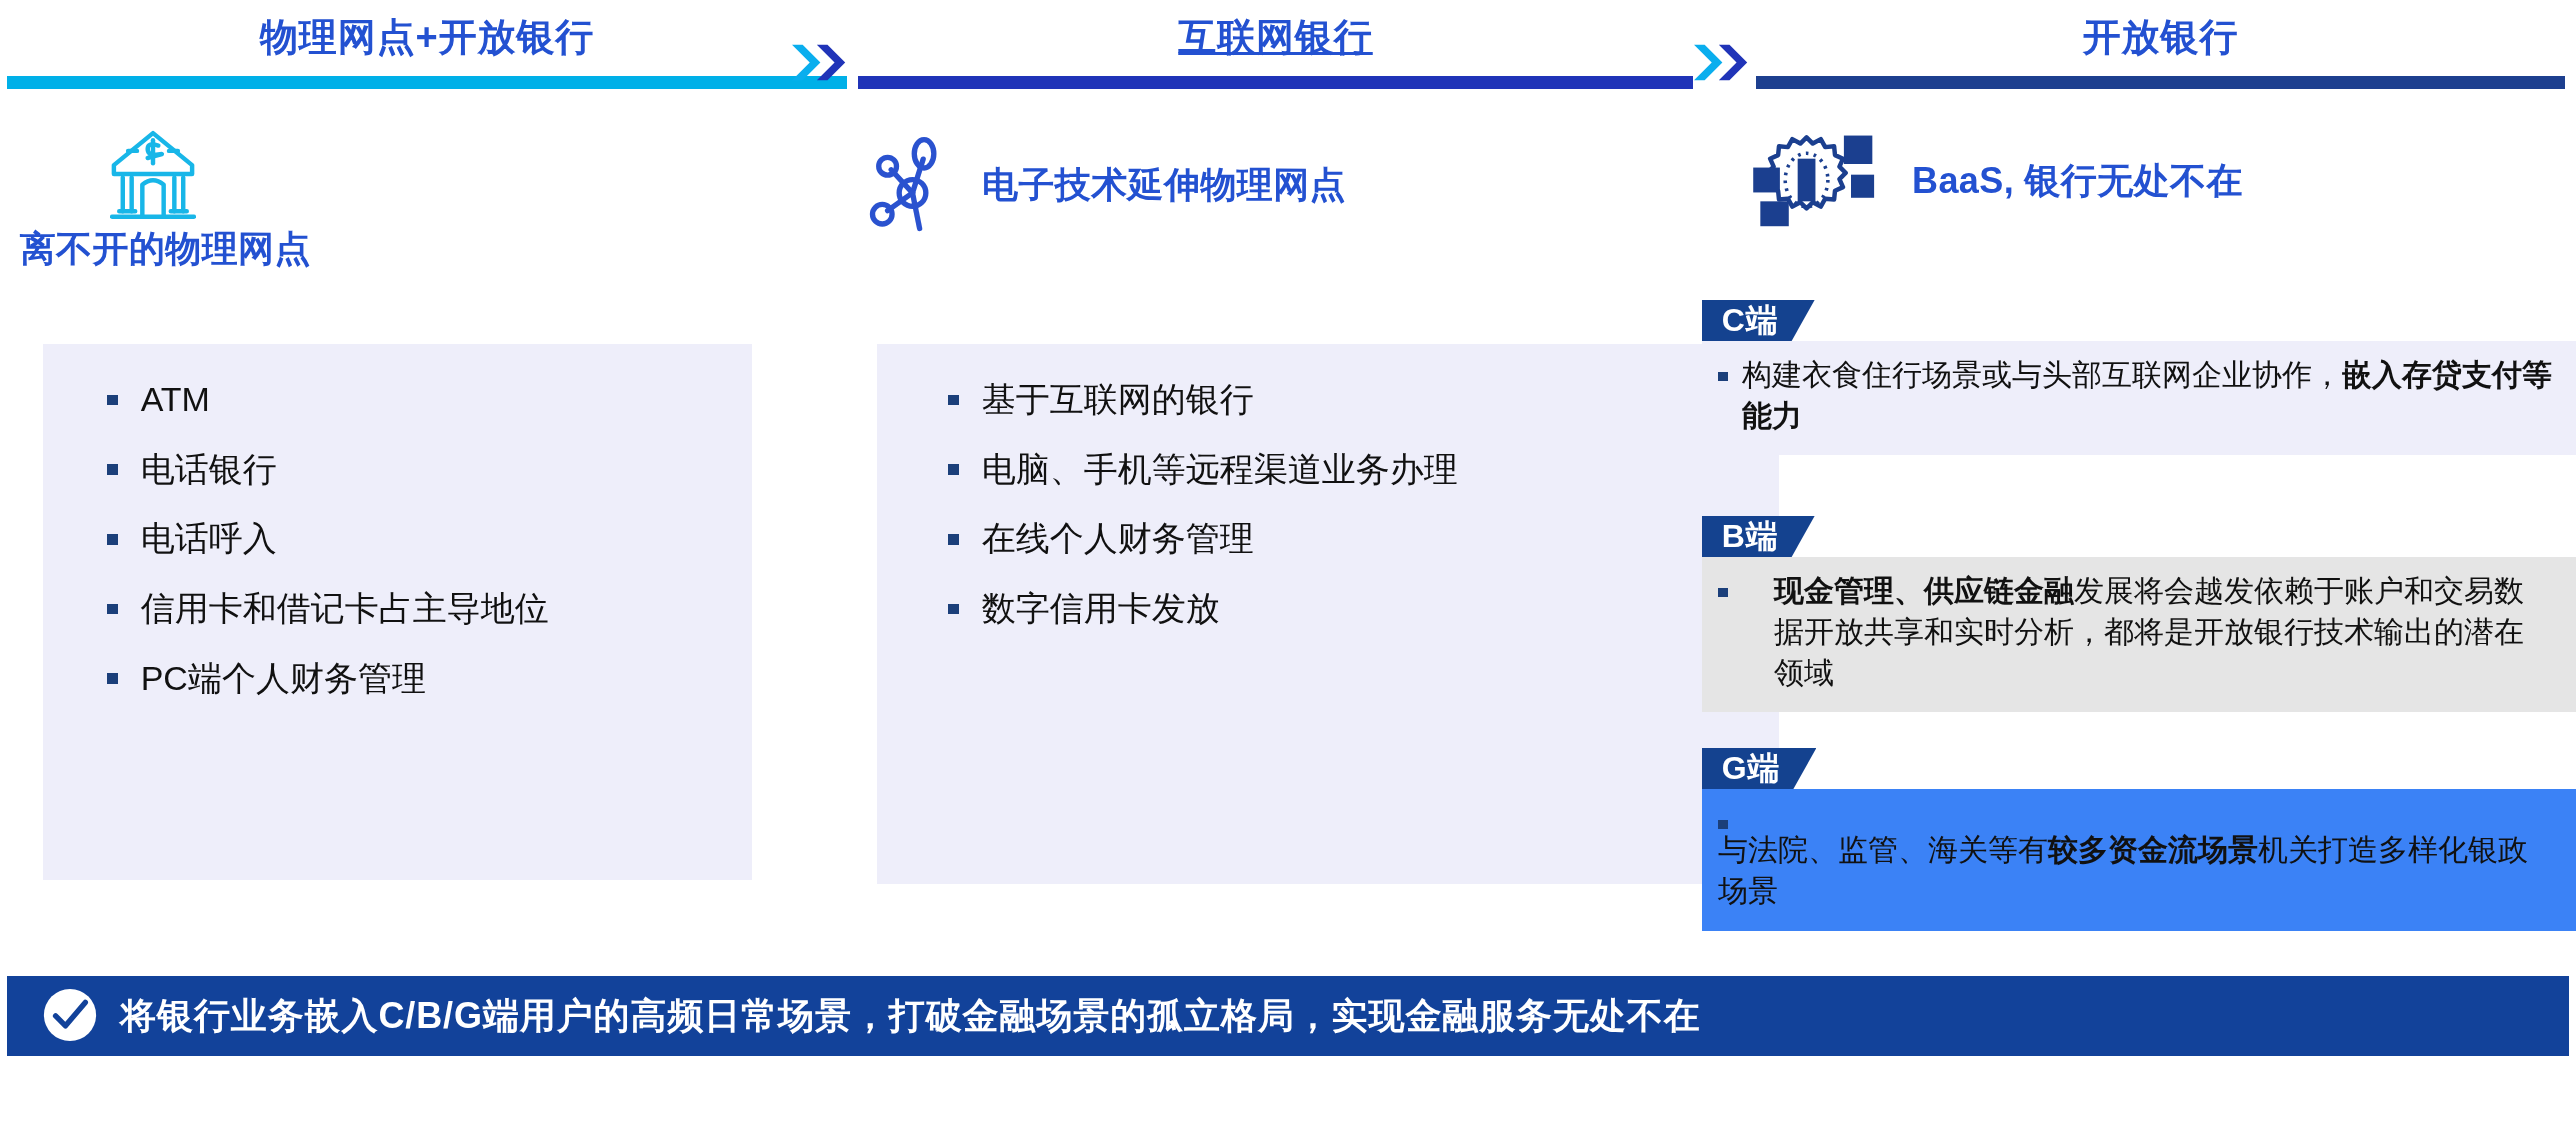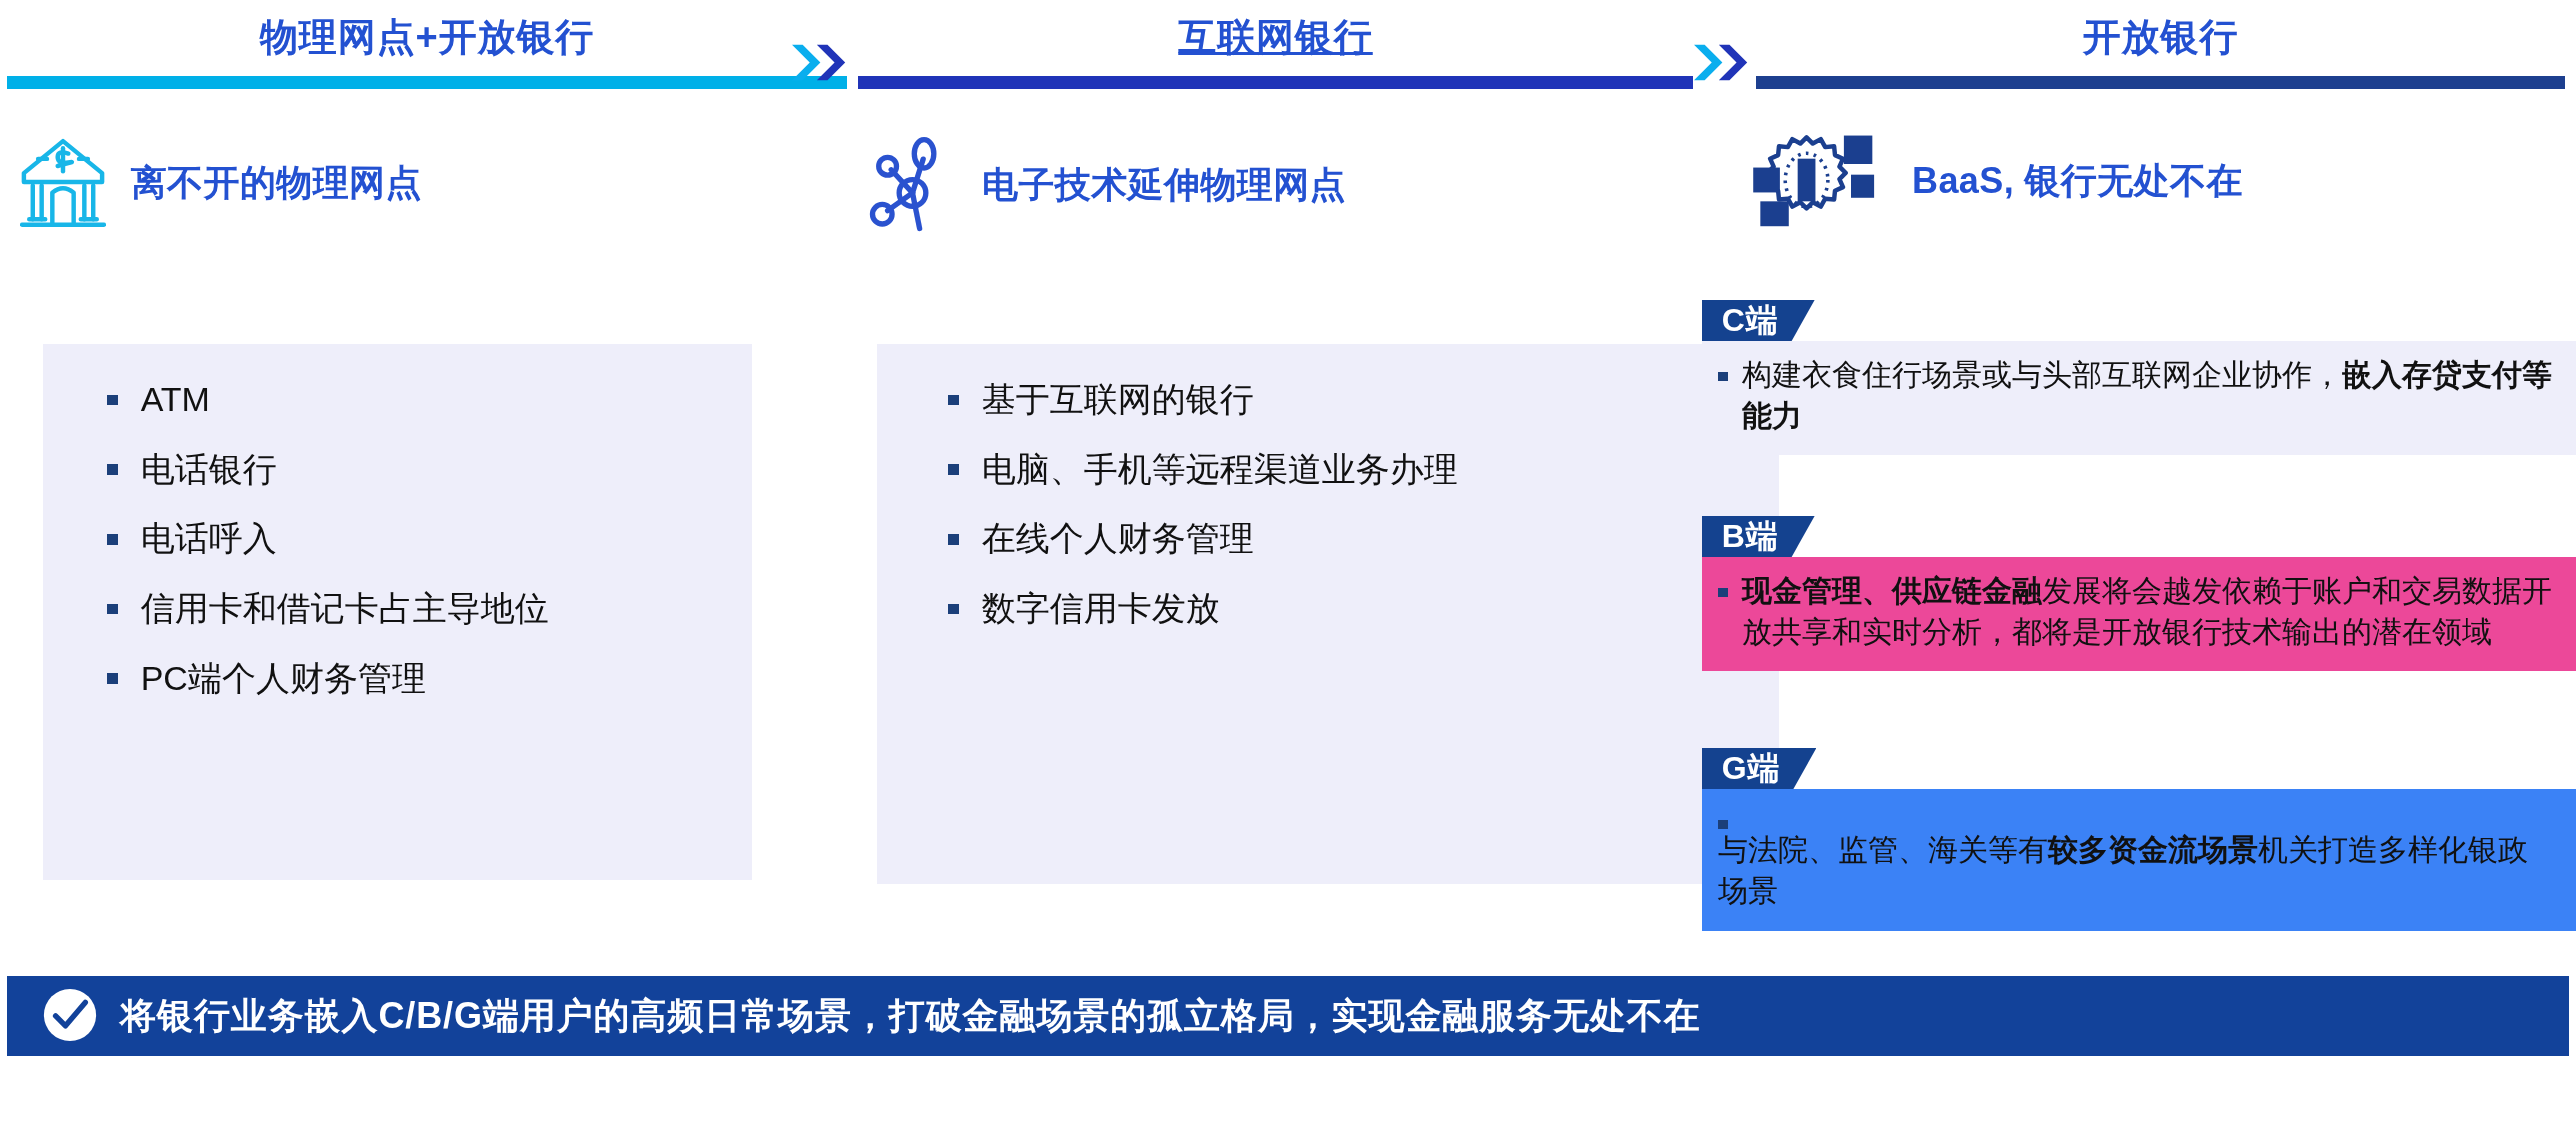--- a/index.html
+++ b/index.html
@@ -58,21 +58,21 @@
   }
   #chev1 { left: 790px; }
   #chev2 { left: 1692px; }
 
   
   .sub-row {
     position: absolute;
     display: flex;
     align-items: center;
   }
-  #sub1 { left: 19.7px;   top: 134px; }
+  #sub1 { left: 19.7px;   top: 126px; flex-direction: column; }
   #sub2 { left: 868px;  top: 136px; }
   #sub3 { left: 1751px; top: 132px; }
 
   .sub-icon {
     flex: 0 0 auto;
     margin-right: 25px;
   }
   .sub-label {
     font-size: 36px;
     font-weight: bold;
@@ -316,21 +316,21 @@
 <div class="tab-card" id="card-c">
   <div class="tab-label" style="background: rgb(20, 66, 143);">C端</div>
   <div class="tab-body" style="background: rgb(238, 238, 250);">
     <span class="sq-bullet" style="background: rgb(27, 63, 122);"></span>
     <span class="tb-text"><span>构建衣食住行场景或与头部互联网企业协作，</span><b>嵌入存贷支付等能力</b></span>
   </div>
 </div>
 
 <div class="tab-card" id="card-b">
   <div class="tab-label" style="background: rgb(20, 66, 143);">B端</div>
-  <div class="tab-body" style="background: #ec4899;">
+  <div class="tab-body" style="background: #e5e5e5; gap: 32px;">
     <span class="sq-bullet" style="background: rgb(27, 63, 122);"></span>
     <span class="tb-text"><b>现金管理、供应链金融</b><span>发展将会越发依赖于账户和交易数据开放共享和实时分析，都将是开放银行技术输出的潜在领域</span></span>
   </div>
 </div>
 
 <div class="tab-card" id="card-g">
   <div class="tab-label" style="background: rgb(20, 66, 143);">G端</div>
   <div class="tab-body" style="background: #3b82f6; flex-direction: column;">
     <span class="sq-bullet" style="background: rgb(27, 63, 122);"></span>
     <span class="tb-text"><span>与法院、监管、海关等有</span><b>较多资金流场景</b><span>机关打造多样化银政场景</span></span>

